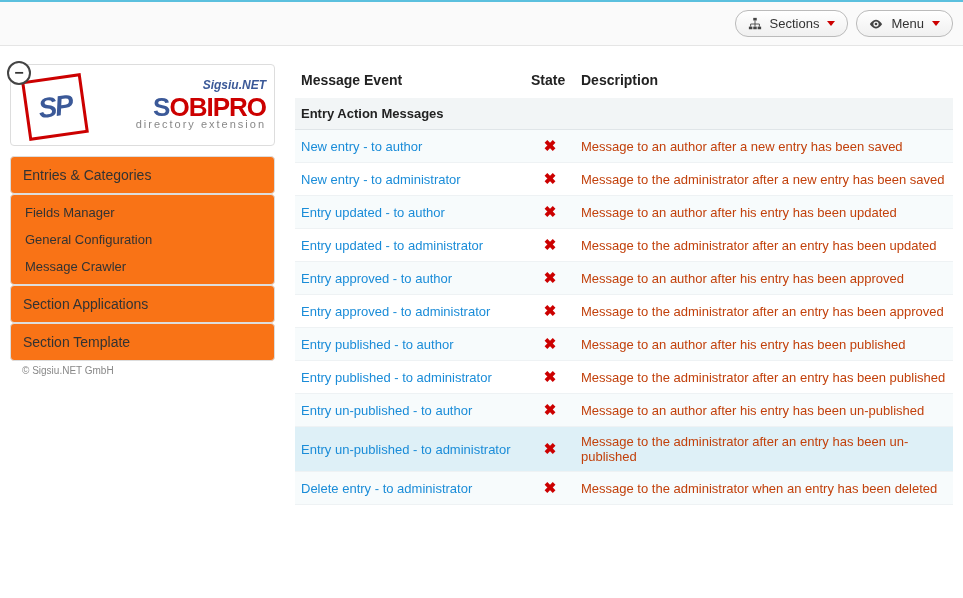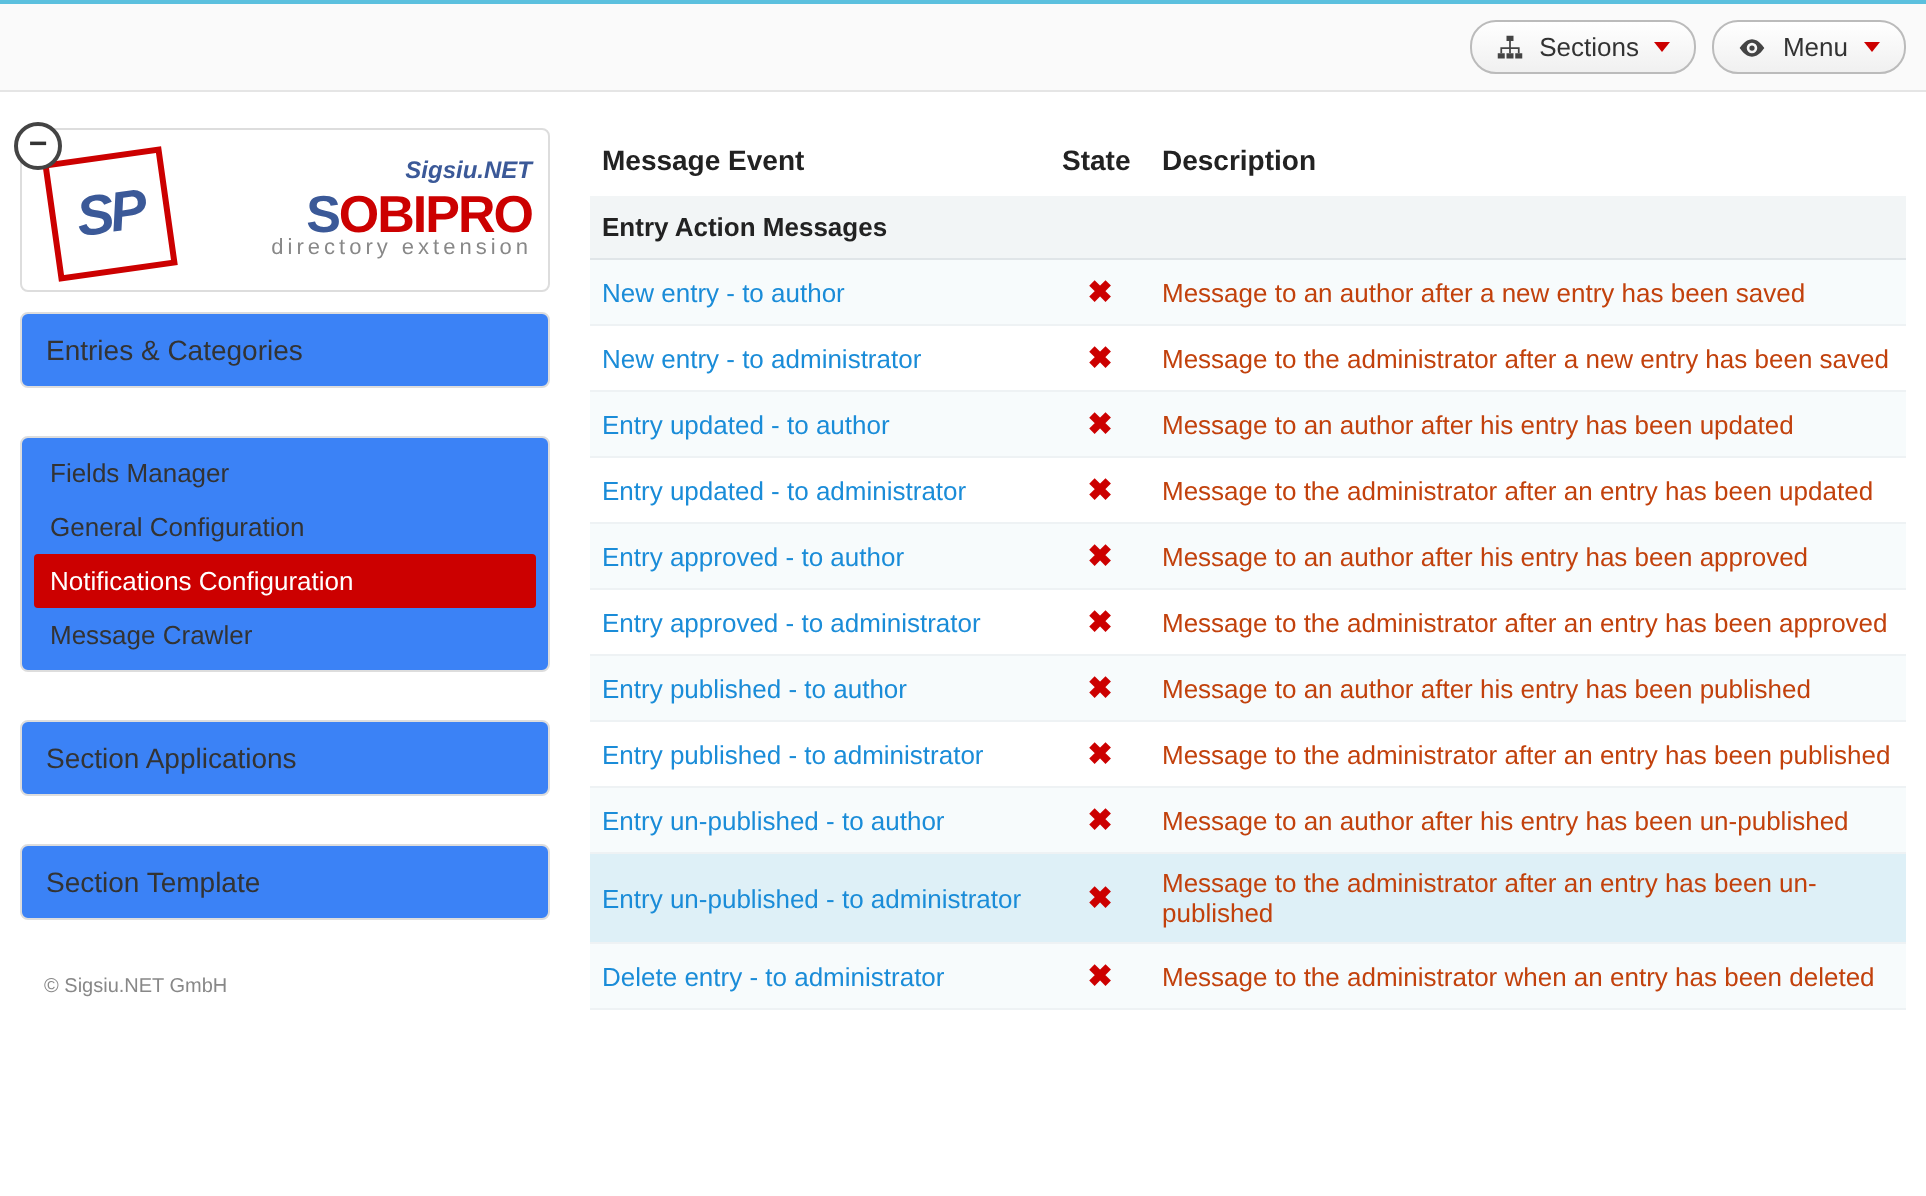--- a/index.html
+++ b/index.html
@@ -118,22 +118,22 @@
   .logo-text .sobipro .s { color: #3b5998; }
   .logo-text .tagline {
     color: #888;
     font-size: 11px;
     letter-spacing: 2px;
     margin-top: -2px;
   }
   .side-panel {
     border: 1px solid #ddd;
     border-radius: 4px;
-    margin-bottom: 24px;
-    background: #3b82f6;
+    margin-bottom: 0;
+    background: #f97316;
   }
   .side-panel .panel-head {
     padding: 10px 12px;
     font-size: 14px;
     color: #333;
     cursor: pointer;
   }
   .side-panel .panel-head.bordered {
     border-bottom: 1px solid #ddd;
   }
@@ -250,21 +250,20 @@
     </div>
 
     <div class="side-panel">
       <div class="panel-head">Entries &amp; Categories</div>
     </div>
 
     <div class="side-panel">
       <div class="sub-items">
         <div class="sub-item">Fields Manager</div>
         <div class="sub-item">General Configuration</div>
-        <div class="sub-item active">Notifications Configuration</div>
         <div class="sub-item">Message Crawler</div>
       </div>
     </div>
 
     <div class="side-panel">
       <div class="panel-head">Section Applications</div>
     </div>
 
     <div class="side-panel">
       <div class="panel-head">Section Template</div>

